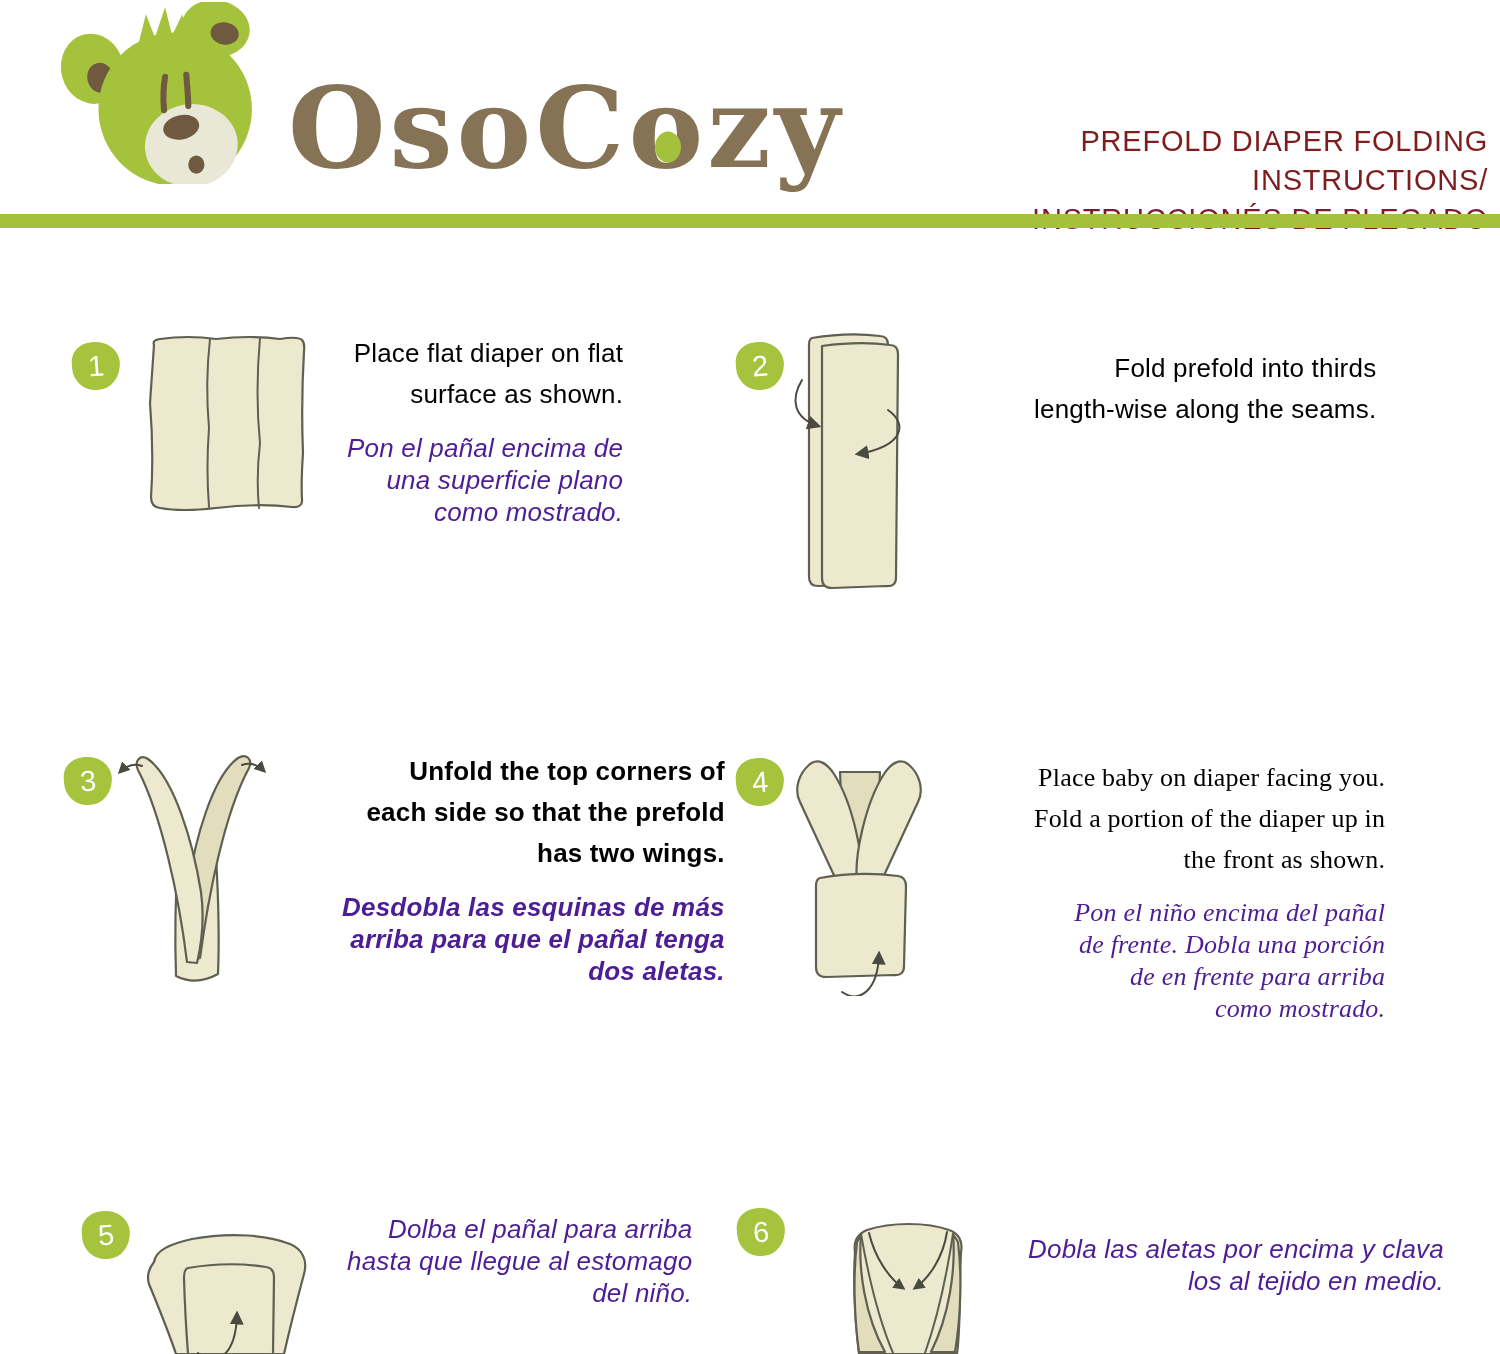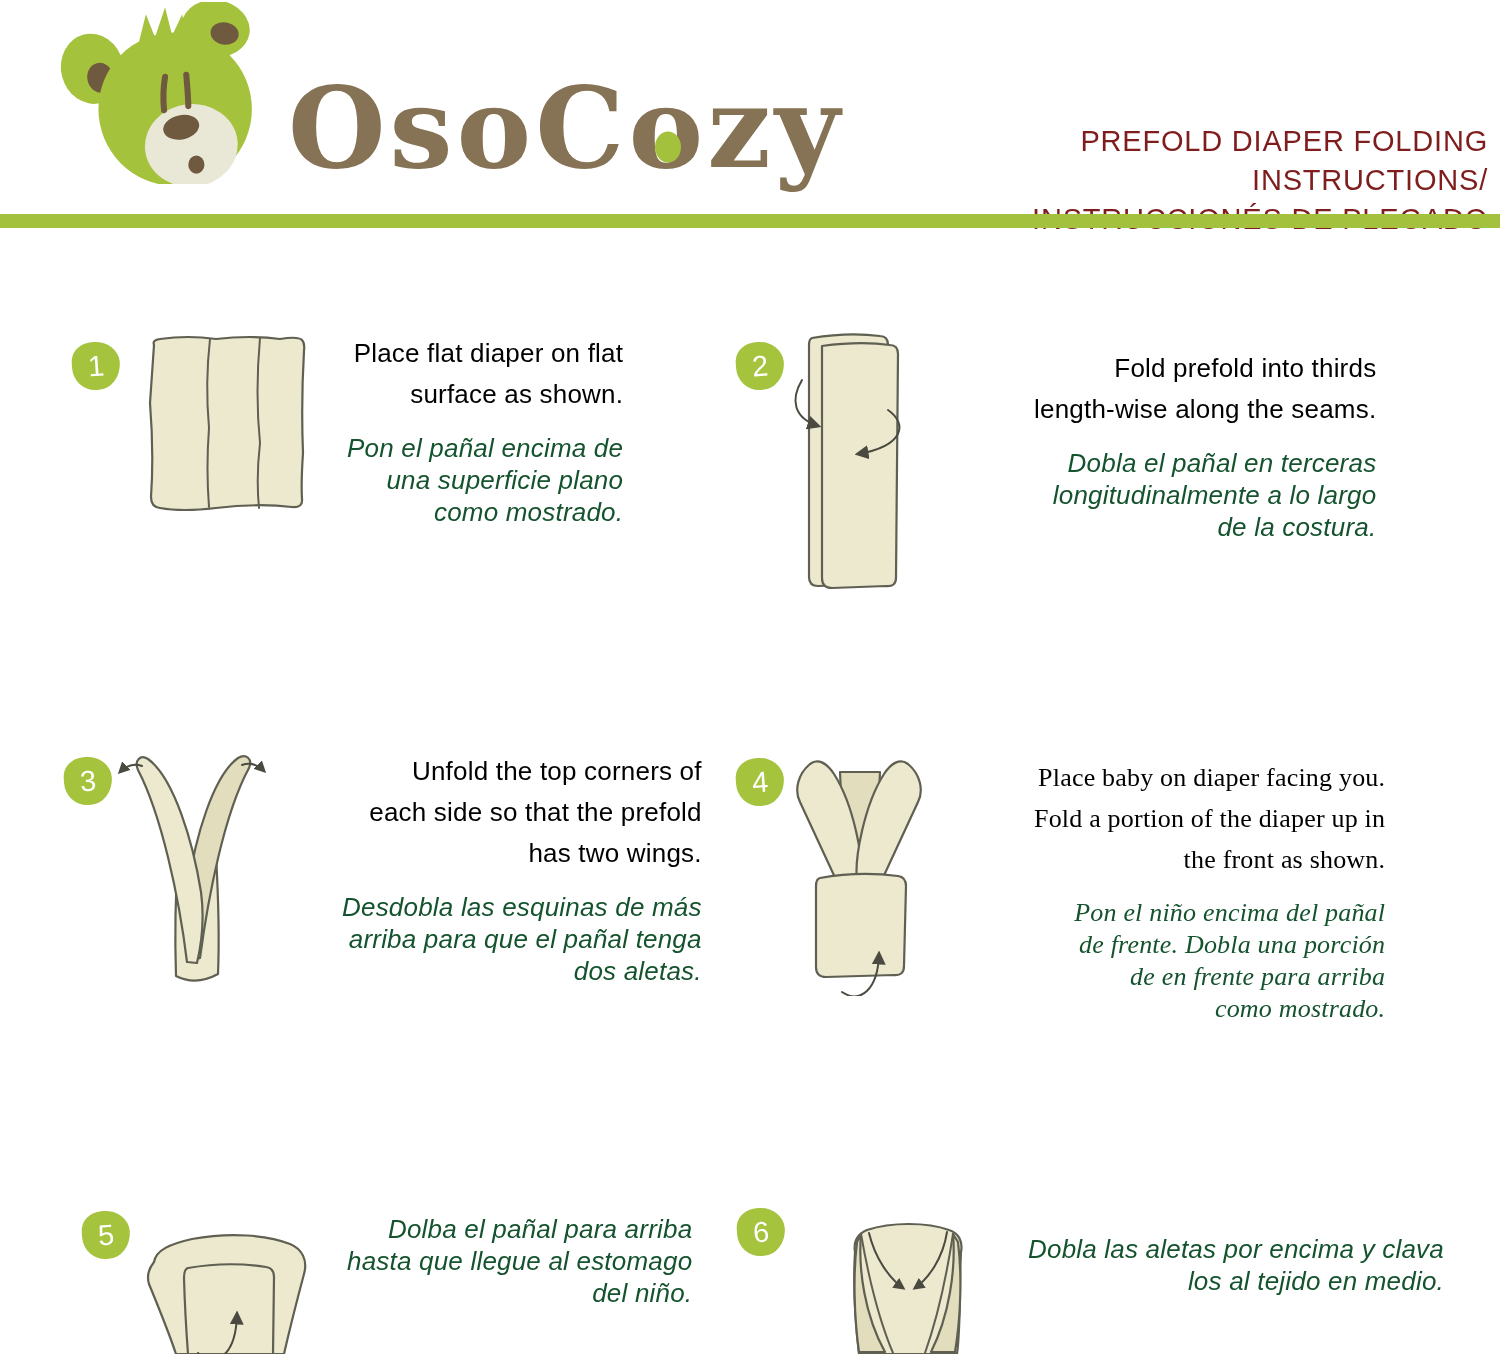--- a/index.html
+++ b/index.html
@@ -43,37 +43,37 @@
     border-radius: 46% 54% 50% 50% / 42% 48% 58% 52%;
     transform:rotate(-4deg);
   }
   .illus { position:absolute; }
   .step-text { position:absolute; }
   .en {
     white-space:pre-line; color:#000000;
     font-size:26px; line-height:41px; letter-spacing:0.2px;
   }
   .es {
-    white-space:pre-line; color:#14532d; font-style:italic;
+    white-space:pre-line; color:#4c1d95; font-style:italic;
     font-size:26px; line-height:32px; letter-spacing:0.2px;
     margin-top:17px;
   }
 
   
   .s1 .badge {left:72px;  top:342px;}
   .s1 .illus {left:140px; top:333px; width:172px; height:184px;}
   .s1 .step-text {left:347px; top:333px;}
 
   .s2 .badge {left:736px; top:342px;}
   .s2 .illus {left:788px; top:328px; width:120px; height:268px;}
   .s2 .step-text {left:1034px; top:348px;}
 
   .s3 .badge {left:64px;  top:757px;}
   .s3 .illus {left:116px; top:746px; width:152px; height:248px;}
-  .s3 .step-text {left:342px; top:751px;}
+  .s3 .step-text {left:342px; top:751px;font-weight:bold;}
 
   .s4 .badge {left:736px; top:758px;}
   .s4 .illus {left:788px; top:750px; width:142px; height:246px;}
   .s4 .step-text {left:1034px; top:757px;font-family:Liberation Serif, serif;}
 
   .s5 .badge {left:82px;  top:1211px;}
   .s5 .illus {left:140px; top:1224px; width:172px; height:130px;}
   .s5 .step-text {left:347px; top:1196px;}
 
   .s6 .badge {left:737px; top:1208px;}
@@ -140,23 +140,20 @@
         </marker>
       </defs>
       <path class="cloth" d="M24,10 Q60,4 92,8 Q100,8 100,17 L100,248 Q100,257 90,256 L30,258 Q21,258 21,249 L21,17 Q21,11 24,10 Z"></path>
       <path class="cloth" d="M34,18 Q72,13 102,17 Q110,17 110,26 L108,250 Q108,259 98,258 L44,260 Q34,260 34,250 Z"></path>
       <path class="arrow" d="M14,52 C2,72 6,90 30,98" marker-end="url(#ah2)"></path>
       <path class="arrow" d="M100,82 C120,96 116,118 70,126" marker-end="url(#ah2)"></path>
     </svg>
     <div class="step-text">
       <div class="en">Fold prefold into thirds
 length-wise along the seams.</div>
-      <div class="es">Dobla el pañal en terceras
-longitudinalmente a lo largo
-de la costura.</div>
     </div>
   </div>
 
   <div class="step s3">
     <div class="badge">3</div>
     <svg class="illus" viewBox="0 0 152 248" aria-hidden="true">
       <defs>
         <marker id="ah3" viewBox="0 0 8 8" refX="6" refY="4" markerWidth="6" markerHeight="6" orient="auto-start-reverse">
           <path d="M0,0 L8,4 L0,8 Z" fill="#4a4a40"></path>
         </marker>

